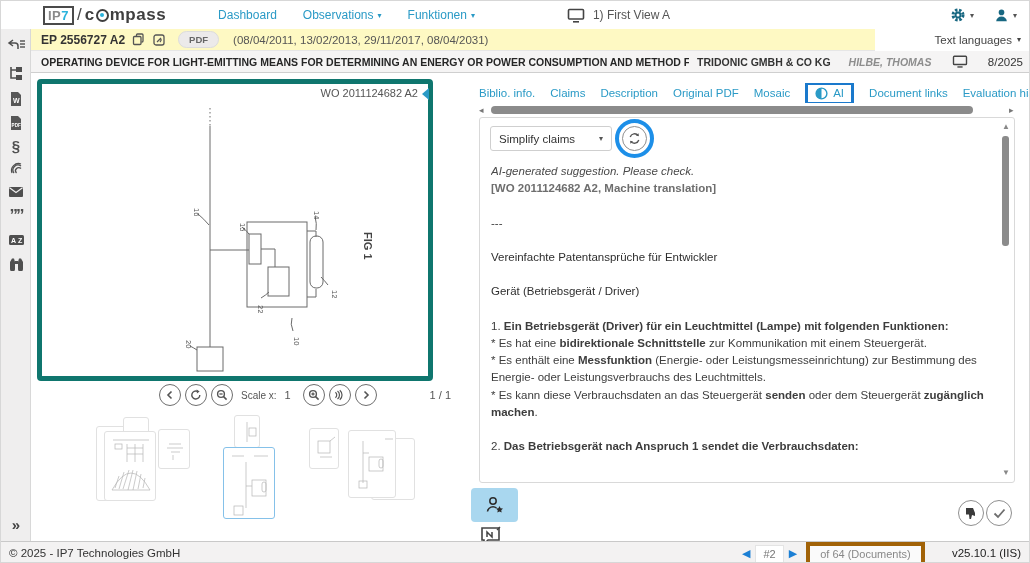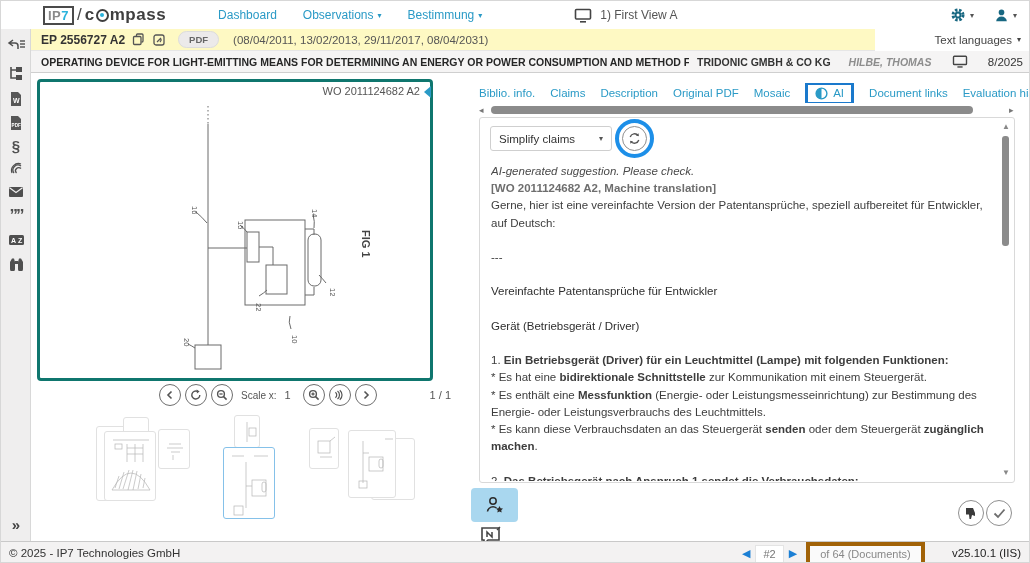--- a/index.html
+++ b/index.html
@@ -54,21 +54,21 @@
               border-bottom:1px solid #cfcfcf; display:flex; align-items:center; }
   .doc-title { font-size:10.5px; font-weight:bold; color:#262626; margin-left:10px; width:648px;
                white-space:nowrap; overflow:hidden; }
   .applicant { font-size:10.5px; font-weight:bold; color:#333; margin-left:8px; white-space:nowrap; }
   .inventor { font-size:10.5px; font-weight:bold; font-style:italic; color:#8d8d8d; margin-left:18px; white-space:nowrap; }
   .date-badge { margin-left:auto; margin-right:8px; display:flex; align-items:center; gap:20px;
                 font-size:11.5px; color:#333; }
 
   
   .drawing-box { position:absolute; left:36px; top:78px; width:396px; height:302px; background:#fff;
-                 border:3px solid #0f766e; border-radius:4px; }
+                 border:5px solid #0f766e; border-radius:4px; }
   .doc-ref { position:absolute; right:10px; top:3px; font-size:11px; color:#555; }
   .panel-marker { position:absolute; right:-1px; top:4px; width:0; height:0;
                   border-top:6px solid transparent; border-bottom:6px solid transparent;
                   border-right:7px solid #2a9ac6; cursor:pointer; }
   .drawing-box svg.fig { position:absolute; left:0; top:0; }
   .fig line, .fig rect, .fig path { stroke:#6a6a6a; fill:none; stroke-width:1; }
   .fig text { fill:#555; font-size:7.5px; font-family:"Liberation Sans",sans-serif; stroke:none; }
   .fig .figcap { font-size:11px; font-weight:bold; fill:#444; }
 
   .viewer-controls { position:absolute; left:36px; top:381px; width:428px; height:26px;
@@ -152,21 +152,21 @@
     </div>
     <div class="nav">
       <span class="nav-link">
           <span>Dashboard</span>
         </span>
       <span class="nav-link">
           <span>Observations</span>
           <span class="caret">▾</span>
         </span>
       <span class="nav-link">
-          <span>Bestimmung</span>
+          <span>Funktionen</span>
           <span class="caret">▾</span>
         </span>
     </div>
     <div class="view-group">
       <svg width="18" height="15" viewBox="0 0 18 15">
           <rect x="1.5" y="1.5" width="15" height="9.5" rx="1" fill="none" stroke="#444" stroke-width="1.6"></rect>
           <line x1="6" y1="13.8" x2="12" y2="13.8" stroke="#444" stroke-width="1.6"></line>
         </svg>
       <span>1) First View A</span>
     </div>
@@ -474,21 +474,20 @@
         <path d="M2.2 5 a4.6 4.6 0 0 1 8-1.4" fill="none" stroke="#555" stroke-width="1.4"></path>
         <path d="M10.6 1.2 L10.8 4.2 L7.9 3.4 Z" fill="#555"></path>
         <path d="M10.8 8 a4.6 4.6 0 0 1 -8 1.4" fill="none" stroke="#555" stroke-width="1.4"></path>
         <path d="M2.4 11.8 L2.2 8.8 L5.1 9.6 Z" fill="#555"></path>
       </svg>
     </div>
     <div class="refresh-ring"></div>
     <div class="ai-text">
         <div class="ai-line italic"><span>AI-generated suggestion. Please check.</span></div>
         <div class="ai-line boldgray"><span>[WO 2011124682 A2, Machine translation]</span></div>
-        <div class="ai-line "><span>Gerne, hier ist eine vereinfachte Version der Patentansprüche, speziell aufbereitet für Entwickler, auf Deutsch:</span></div>
         <div class="ai-line ">&nbsp;</div>
         <div class="ai-line "><span>---</span></div>
         <div class="ai-line ">&nbsp;</div>
         <div class="ai-line bold"><span>Vereinfachte Patentansprüche für Entwickler</span></div>
         <div class="ai-line ">&nbsp;</div>
         <div class="ai-line bold"><span>Gerät (Betriebsgerät / Driver)</span></div>
         <div class="ai-line ">&nbsp;</div>
         <div class="ai-line "><span>1. </span><span style="font-weight: bold;">Ein Betriebsgerät (Driver) für ein Leuchtmittel (Lampe) mit folgenden Funktionen:</span><span></span></div>
         <div class="ai-line "><span>* Es hat eine </span><span style="font-weight: bold;">bidirektionale Schnittstelle</span><span> zur Kommunikation mit einem Steuergerät.</span></div>
         <div class="ai-line "><span>* Es enthält eine </span><span style="font-weight: bold;">Messfunktion</span><span> (Energie- oder Leistungsmesseinrichtung) zur Bestimmung des Energie- oder Leistungsverbrauchs des Leuchtmittels.</span></div>

